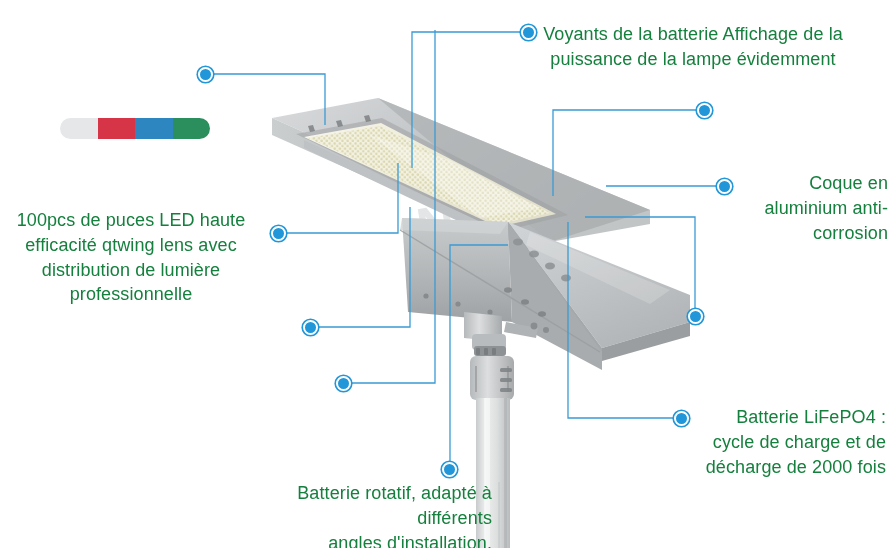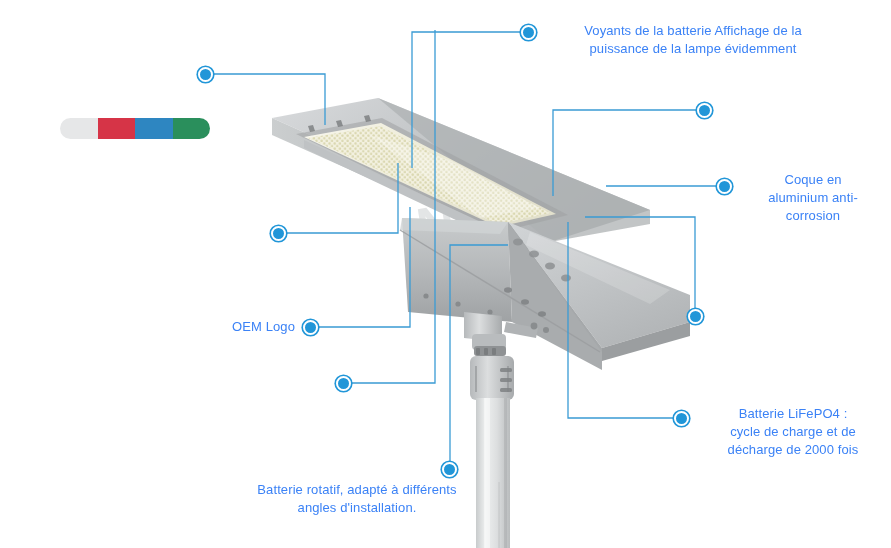--- a/index.html
+++ b/index.html
@@ -12,27 +12,27 @@
     position:relative;
   }
   #stage{position:absolute;left:0;top:0;width:891px;height:548px;}
 
   
   #leaders{position:absolute;left:0;top:0;width:891px;height:548px;pointer-events:none;}
 
   
   .callout{
     position:absolute;
-    color:#3b82f6;
-    font-size:13px;
+    color:#15803d;
+    font-size:18px;
     line-height:1.38;
     letter-spacing:.1px;
     white-space:pre-line;
   }
-  .callout.ta-left{text-align:center;}
+  .callout.ta-left{text-align:right;}
   .callout.ta-right{text-align:right;}
   .callout.ta-center{text-align:center;}
 
   
   .dot{
     position:absolute;
     width:15px;height:15px;
     border-radius:50%;
     background:#2196d8;
     border:2px solid #ffffff;
@@ -226,22 +226,25 @@
   <div class="dot solid" style="left:674px;top:411px;"></div>
 
 
   <div class="swatch" style="left:60px;top:118px;">
     <span style="background:#e6e7e8;"></span>
     <span style="background:#d63447;"></span>
     <span style="background:#2e86c1;"></span>
     <span style="background:#2a8f5c;"></span>
   </div>
 
-
-  <div class="callout ta-right" style="left:140px;top:318px;width:155px;">OEM Logo</div>
+  <div class="callout ta-center" style="left:0px;top:208px;width:262px;">100pcs de puces LED haute
+efficacité qtwing lens avec
+distribution de lumière
+professionnelle</div>
+
 
 
   <div class="callout ta-left" style="left:222px;top:481px;width:270px;">Batterie rotatif, adapté à différents
 angles d'installation.</div>
 
   <div class="callout ta-center" style="left:543px;top:22px;width:300px;">Voyants de la batterie Affichage de la
 puissance de la lampe évidemment</div>
 
 
   <div class="callout ta-left" style="left:738px;top:171px;width:150px;">Coque en

